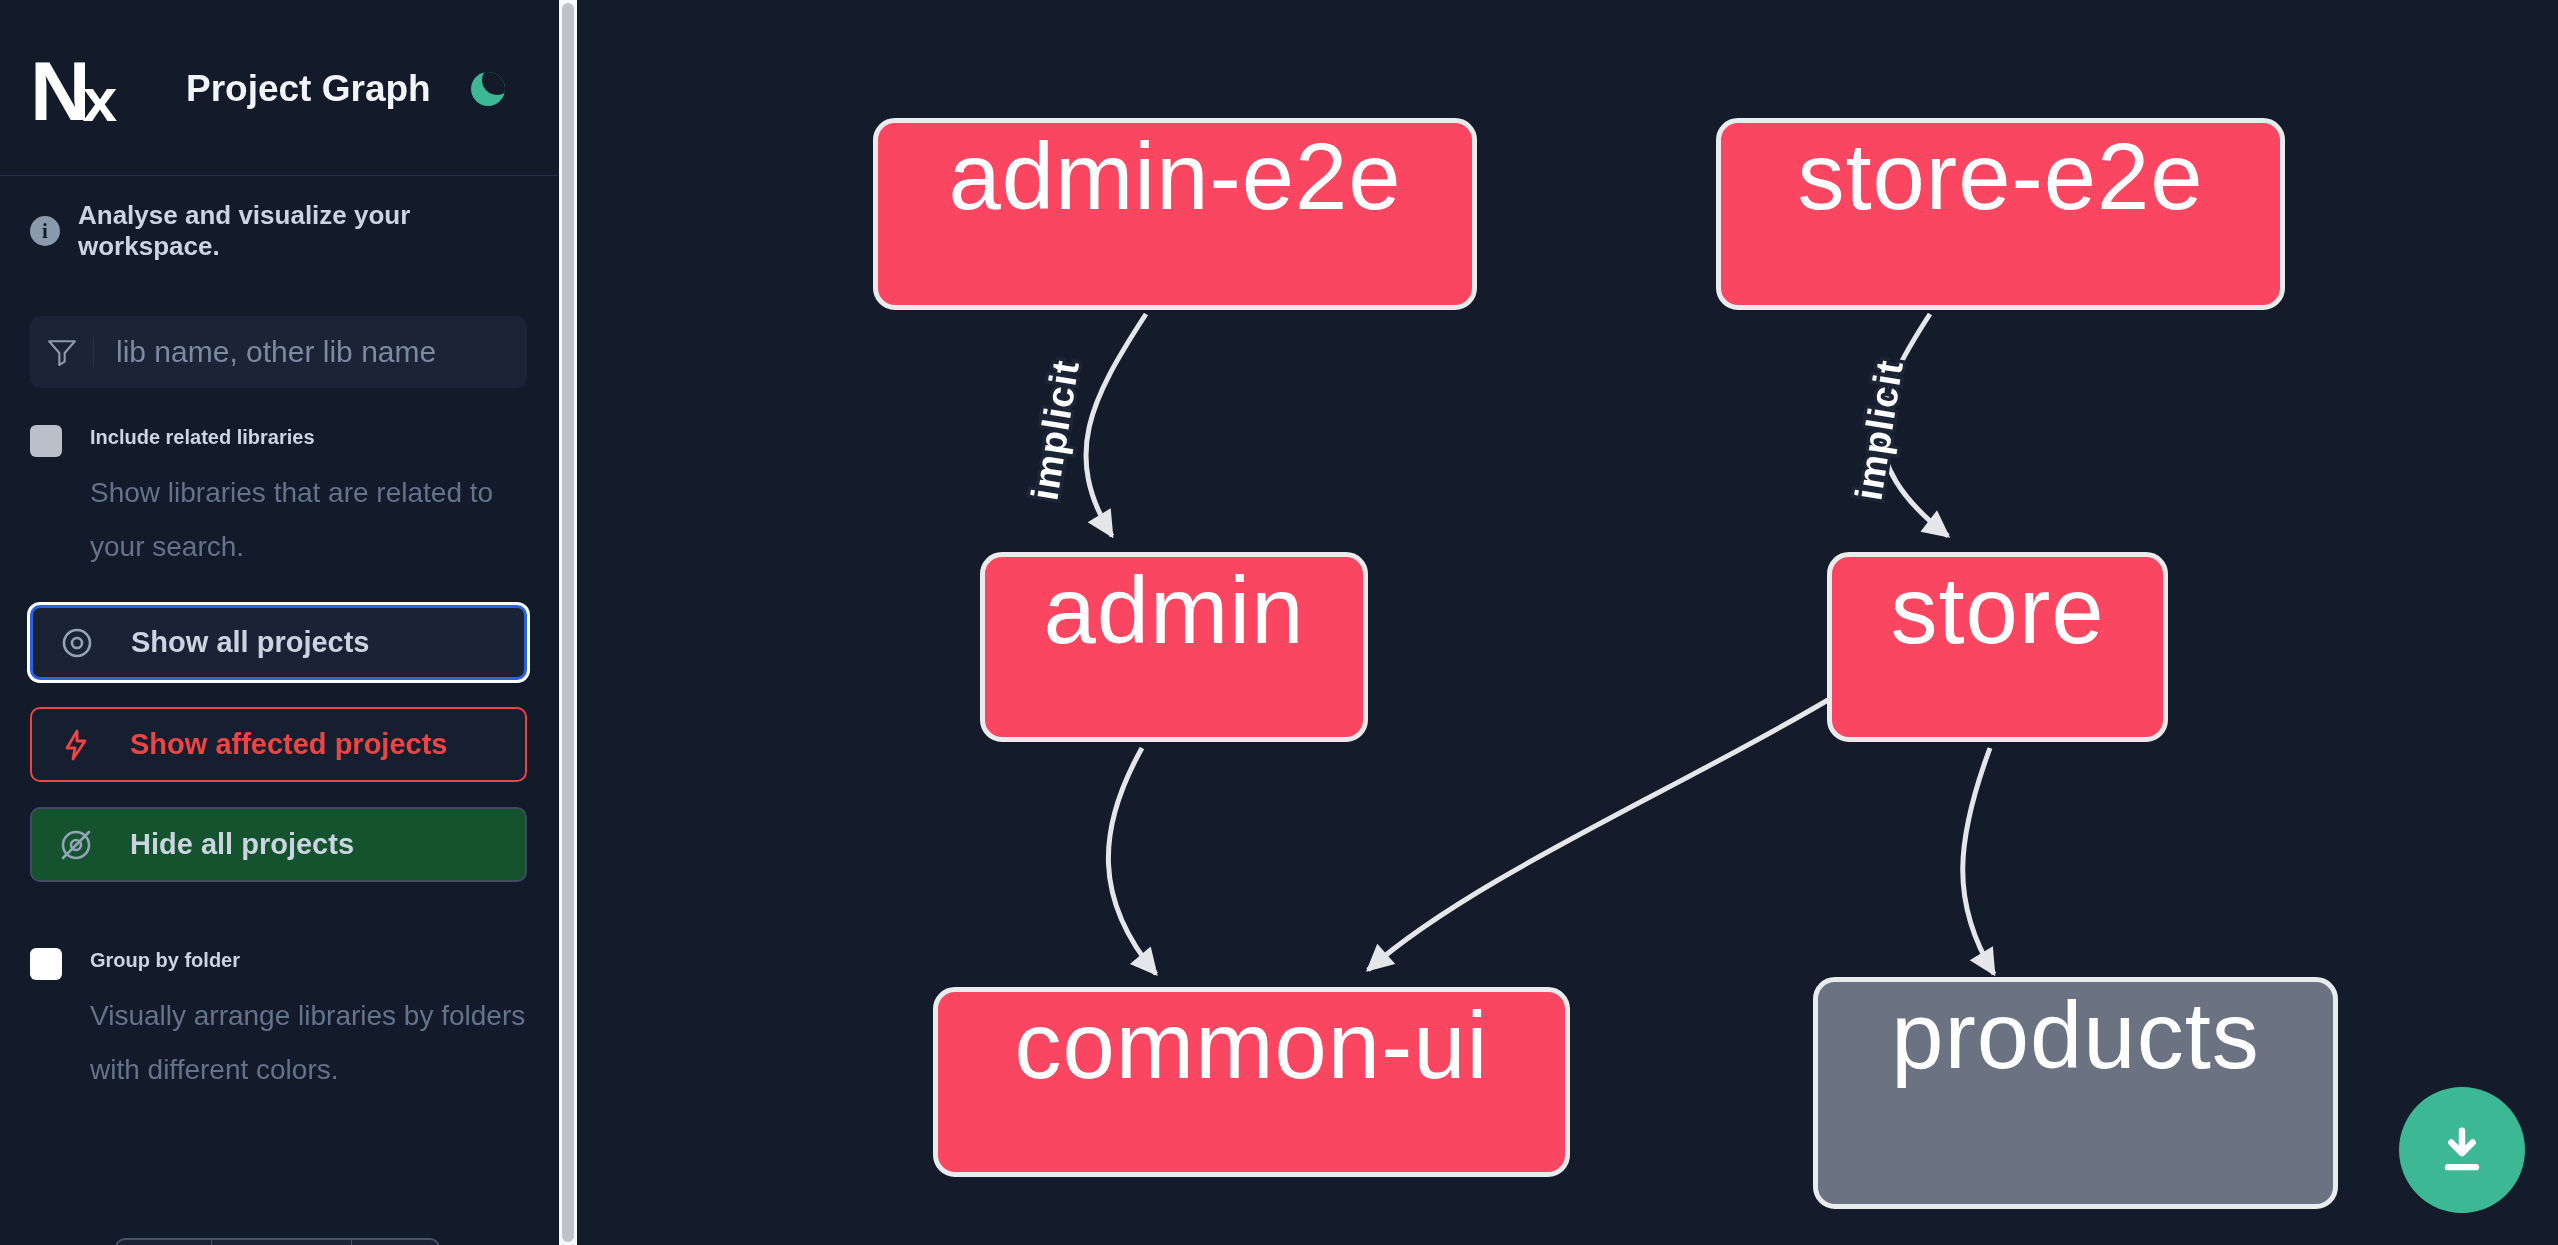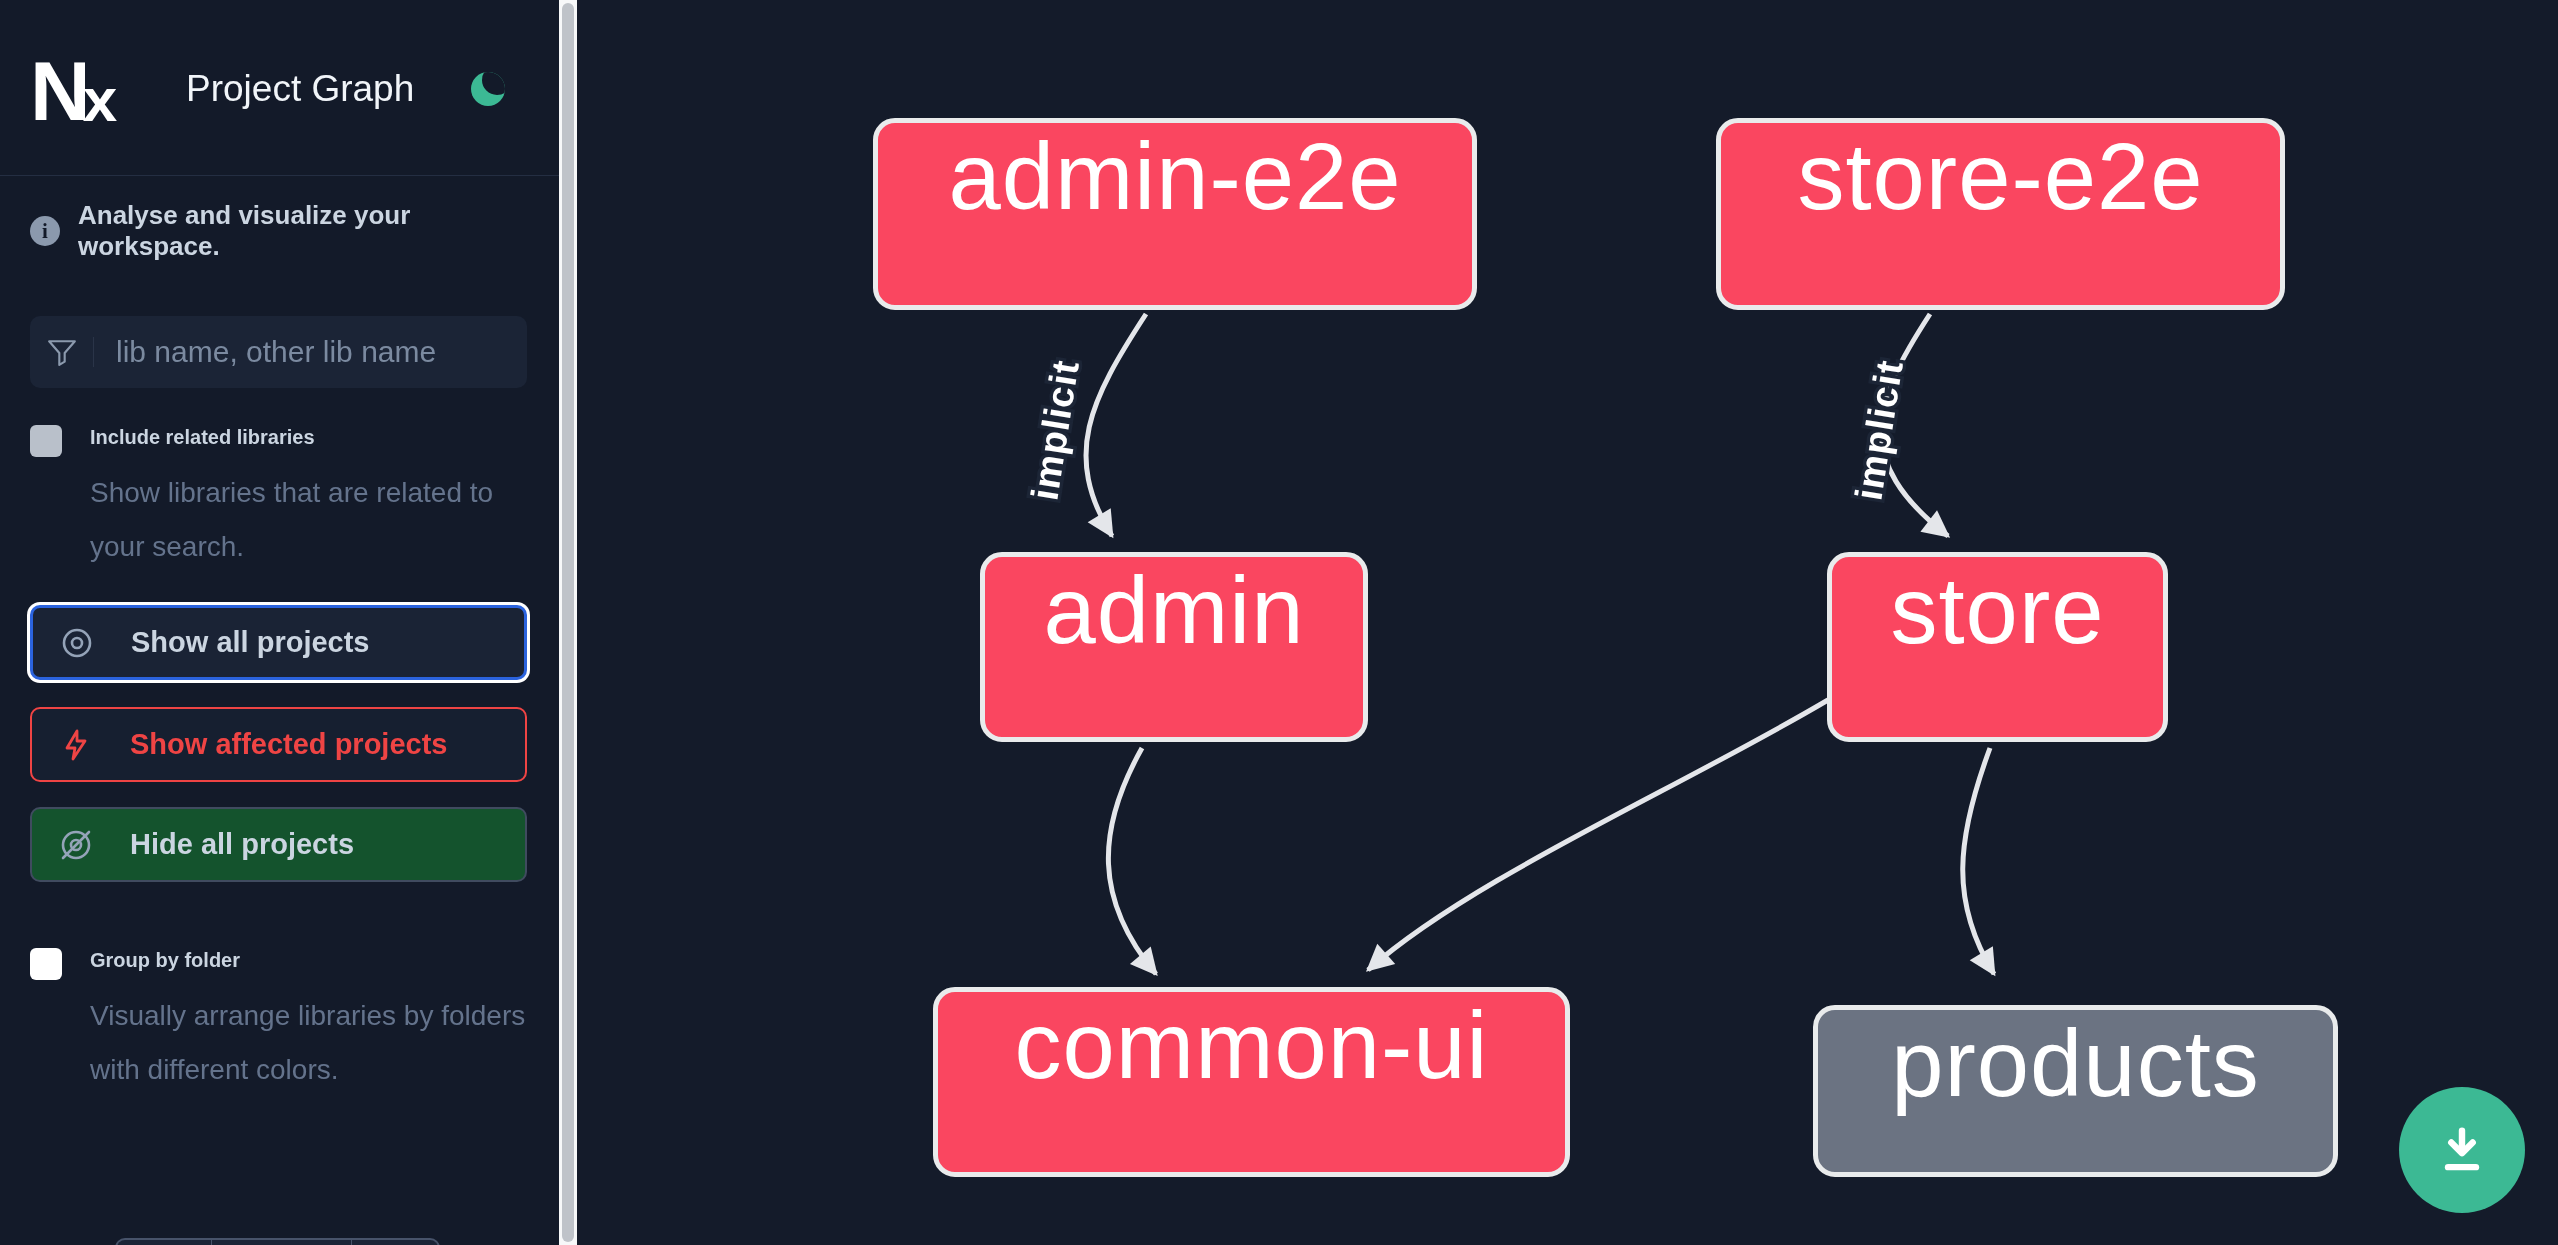--- a/index.html
+++ b/index.html
@@ -22,38 +22,38 @@
   .node{position:absolute;z-index:2;display:flex;justify-content:center;
     border:5px solid var(--nodeborder);border-radius:22px;color:#fff;
     font-size:94px;letter-spacing:1px;font-weight:400;cursor:pointer;}
   .node.pink{background:var(--pink)}
   .node.gray{background:var(--gray)}
   #n-admin-e2e{left:873px;top:118px;width:604px;height:192px}
   #n-store-e2e{left:1716px;top:118px;width:569px;height:192px}
   #n-admin{left:980px;top:552px;width:388px;height:190px}
   #n-store{left:1827px;top:552px;width:341px;height:190px}
   #n-common-ui{left:933px;top:987px;width:637px;height:190px}
-  #n-products{left:1813px;top:1005px;width:525px;height:172px}
+  #n-products{left:1813px;top:977px;width:525px;height:232px}
   .edgelabel{font-size:38px;font-weight:700;fill:#fff;stroke:#1c2536;stroke-width:7px;
     paint-order:stroke;letter-spacing:1px}
 
   
   #fab{left:2399px;top:1087px;width:126px;height:126px;border-radius:50%;
     background:var(--green);z-index:3;display:flex;align-items:center;justify-content:center;
     cursor:pointer;border:none}
 
   
   #sidebar{left:0;top:0;width:559px;height:1245px;background:var(--sidebar);z-index:4}
   #sb-scroll{left:559px;top:0;width:18px;height:1245px;background:#f7f8f9;z-index:5}
   #sb-thumb{left:3px;top:3px;width:12px;height:1239px;border-radius:7px;background:#bfc3c9}
   #sb-header{left:0;top:0;width:559px;height:176px;border-bottom:1px solid var(--divider)}
   #logo{left:30px;top:48px;height:86px;display:flex;align-items:center;color:#fff}
   #logo .n{font-size:84px;font-weight:800;line-height:1}
   #logo .x{font-size:62px;font-weight:800;line-height:1;margin-left:-8px;margin-top:18px}
-  #app-title{left:186px;top:68px;font-size:37px;font-weight:400;color:var(--white)}
+  #app-title{left:186px;top:68px;font-size:37px;font-weight:700;color:var(--white)}
   #moon{left:471px;top:72px;width:34px;height:34px;border-radius:50%;background:var(--green);
     overflow:hidden;cursor:pointer;border:none}
   #moon::after{content:"";position:absolute;left:11px;top:-7px;width:30px;height:30px;
     border-radius:50%;background:var(--sidebar)}
 
   #info-row{left:30px;top:200px;width:500px;display:flex;align-items:center;gap:18px}
   #info-icon{width:30px;height:30px;border-radius:50%;background:#8b99ad;flex:0 0 auto;
     display:flex;align-items:center;justify-content:center;
     color:var(--sidebar);font-weight:800;font-size:21px;font-family:"Liberation Serif",serif}
   #tagline{font-size:26px;font-weight:700;color:var(--text)}

